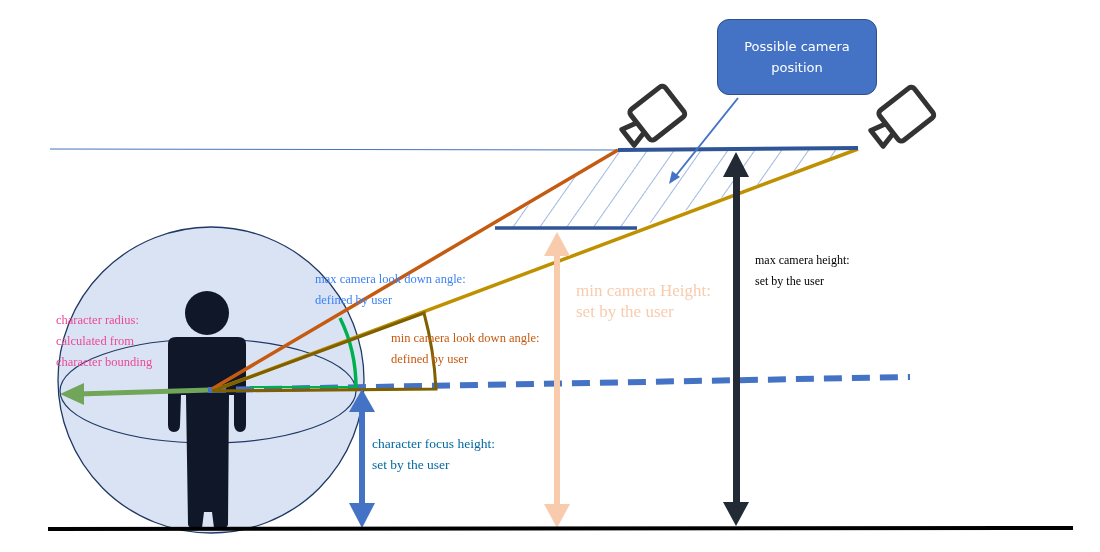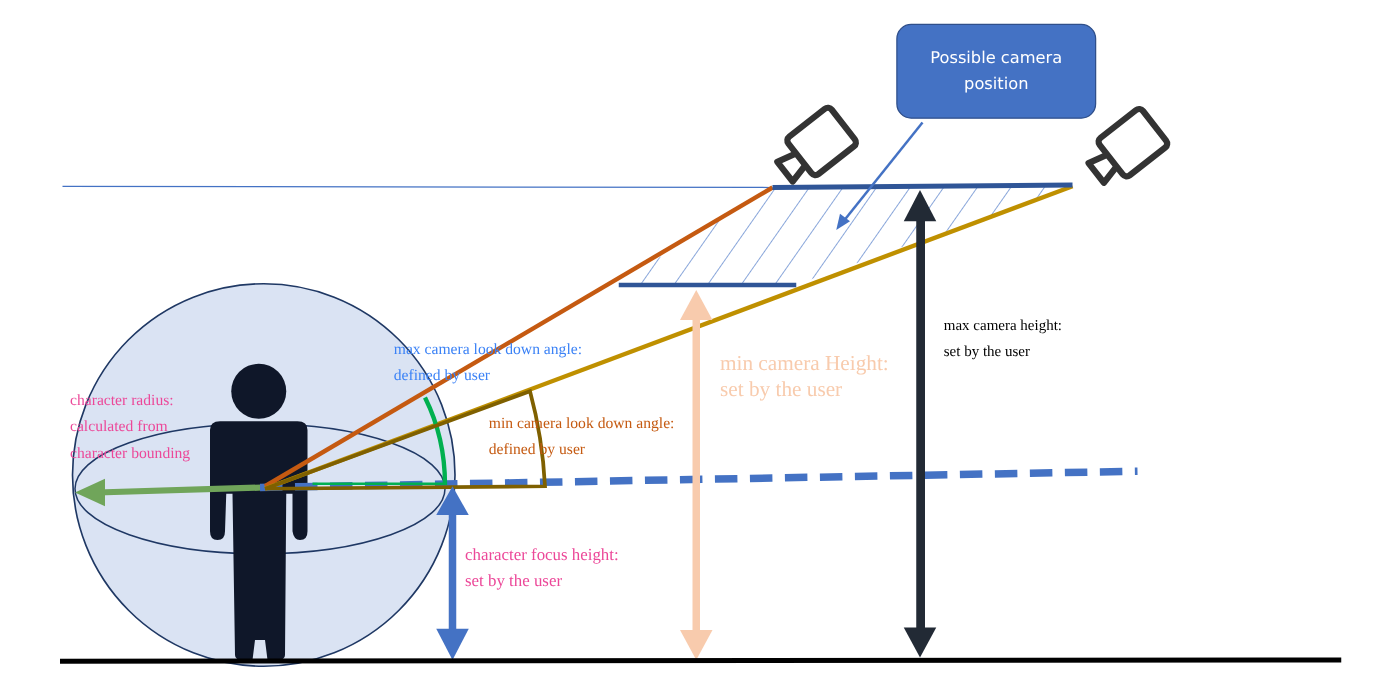--- a/index.html
+++ b/index.html
@@ -116,16 +116,16 @@
 <div class="lbl" style="left:576px; top:280px; color:#f8cbad; font-size:17px;">
   <span>min camera Height:</span>
   <span>set by the user</span>
 </div>
 
 <div class="lbl" style="left:755px; top:250px; color:#000000; font-size:12px;">
   <span>max camera height:</span>
   <span>set by the user</span>
 </div>
 
-<div class="lbl" style="left:372px; top:433px; color:#ec4899; font-size:13.5px;">
+<div class="lbl" style="left:372px; top:433px; color:#0369a1; font-size:13.5px;">
   <span>character focus height:</span>
   <span>set by the user</span>
 </div>
 
 </body></html>

